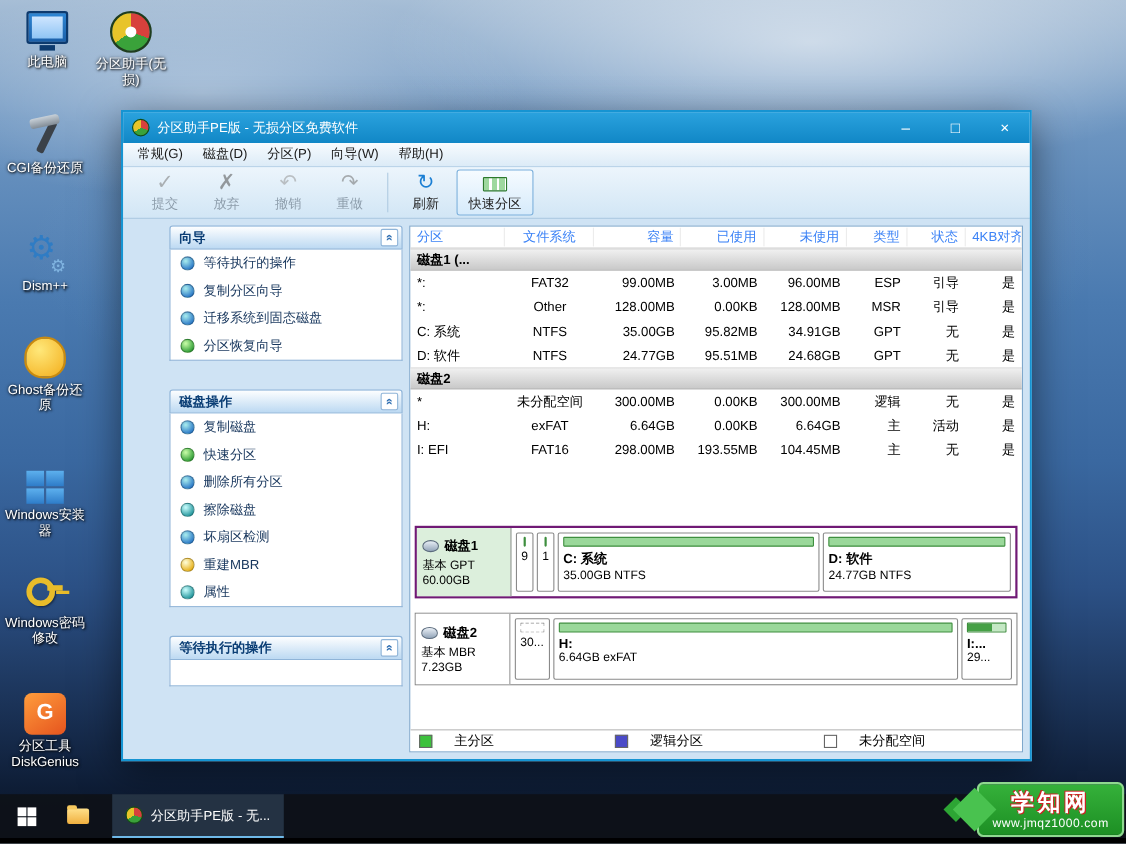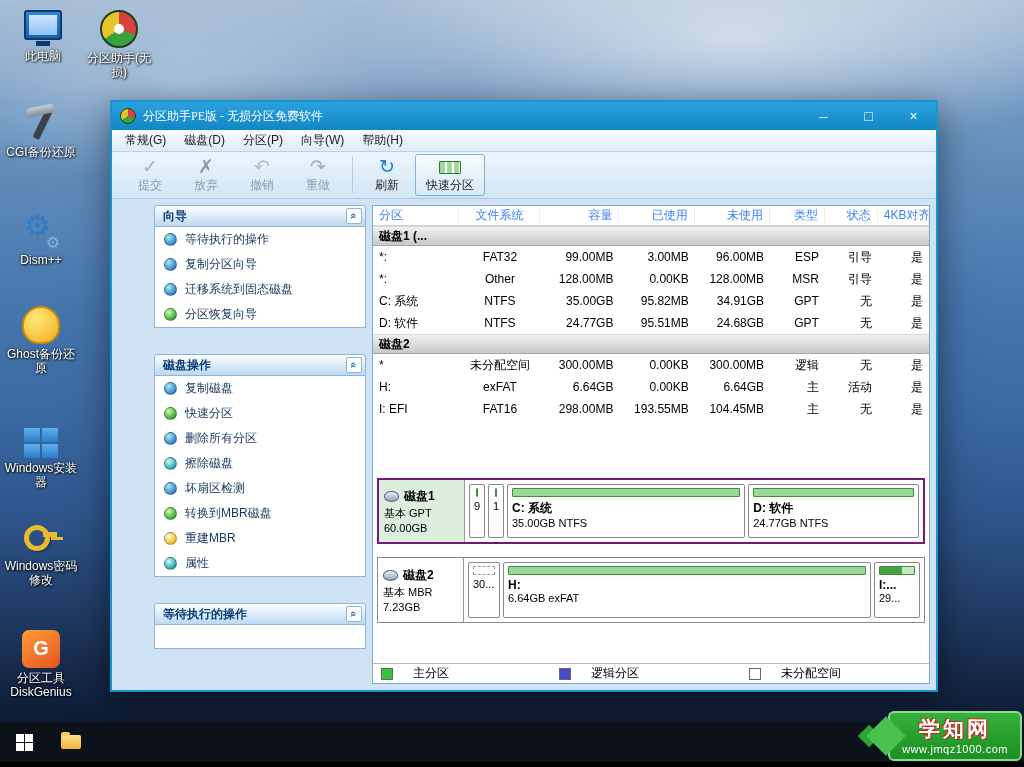--- a/index.html
+++ b/index.html
@@ -29,21 +29,21 @@
   .ic-winsetup span{background:linear-gradient(#5db0ee,#2e7cc8);}
   .ic-key::before{content:"";position:absolute;left:2px;top:7px;width:16px;height:16px;border:5px solid #e8bc2a;border-radius:50%;box-shadow:1px 1px 2px rgba(0,0,0,.5);}
   .ic-key::after{content:"";position:absolute;left:21px;top:14px;width:14px;height:5px;background:#e8bc2a;box-shadow:7px 4px 0 -1px #e8bc2a;}
   .ic-dg{background:linear-gradient(145deg,#ff9d3c,#e5541e);border-radius:7px;}
   .ic-dg::after{content:"G";position:absolute;inset:0;color:#fff;font-size:20px;font-weight:bold;line-height:36px;text-align:center;}
   
   .window{position:absolute;left:110px;top:100px;width:828px;height:592px;border:2px solid #1694d2;
     background:#cfe3f4;box-shadow:0 10px 34px rgba(0,0,0,.5);display:flex;flex-direction:column;}
   .titlebar{height:28px;flex:0 0 28px;background:linear-gradient(180deg,#2aa2de,#1187c6);display:flex;align-items:center;padding-left:8px;color:#fff;}
   .mini-pie{width:16px;height:16px;border-radius:50%;background:conic-gradient(#d8413c 0 110deg,#3aa23a 110deg 235deg,#e8c42a 235deg 360deg);border:1px solid #134d13;flex:0 0 16px;}
-  .title-text{font-size:12px;margin-left:7px;flex:1;white-space:nowrap;overflow:hidden;font-family:Liberation Serif, serif;}
+  .title-text{font-size:12px;margin-left:7px;flex:1;white-space:nowrap;overflow:hidden;}
   .win-btn{width:45px;height:28px;line-height:28px;text-align:center;font-size:14px;color:#fff;cursor:default;}
   .menubar{height:22px;flex:0 0 22px;background:linear-gradient(#f7fbfe,#dcebf7);border-bottom:1px solid #b9d2e8;display:flex;align-items:flex-start;padding-left:4px;color:#1a1a1a;}
   .menu-item{padding:0 9px;line-height:21px;}
   .toolbar{height:47px;flex:0 0 47px;background:linear-gradient(#ecf5fc,#d2e6f5);border-bottom:1px solid #aac8e0;display:flex;align-items:center;padding:2px 6px 2px 10px;}
   .tbtn{width:56px;height:42px;display:flex;flex-direction:column;align-items:center;justify-content:center;color:#222;border-radius:3px;}
   .tbtn .tico{font-size:19px;line-height:21px;height:21px;}
   .tbtn.disabled{color:#8d9dab;}
   .tbtn.disabled .tico{filter:grayscale(1);opacity:.55;}
   .ico-commit{color:#1f9d1f;} .ico-discard{color:#8f4040;} .ico-undo{color:#d98f1f;} .ico-redo{color:#2f7cc0;} .ico-refresh{color:#1b7fd4;}
   .tsep{width:1px;height:36px;background:#b0cbe2;margin:0 6px;}
@@ -256,24 +256,20 @@
             </div>
             <div class="pitem">
               <span class="pico ico-t"></span>
               <span>擦除磁盘</span>
             </div>
             <div class="pitem">
               <span class="pico ico-b"></span>
               <span>坏扇区检测</span>
             </div>
             <div class="pitem">
-              <span class="pico ico-g"></span>
-              <span>转换到MBR磁盘</span>
-            </div>
-            <div class="pitem">
               <span class="pico ico-y"></span>
               <span>重建MBR</span>
             </div>
             <div class="pitem">
               <span class="pico ico-t"></span>
               <span>属性</span>
             </div>
           </div>
         </div>
 
@@ -459,20 +455,24 @@
       <span class="win-logo">
           <span></span>
           <span></span>
           <span></span>
           <span></span>
         </span>
     </div>
     <div class="tb-btn tb-explorer">
       <span class="folder-ico"></span>
     </div>
+    <div class="tb-task">
+      <span class="mini-pie"></span>
+      <span>分区助手PE版 - 无...</span>
+    </div>
   </div>
 
   <div class="watermark">
     <span class="wm-diamond"></span>
     <span class="wm-box">
       <div class="wm-title">学知网</div>
       <div class="wm-url">www.jmqz1000.com</div>
     </span>
   </div>
 

